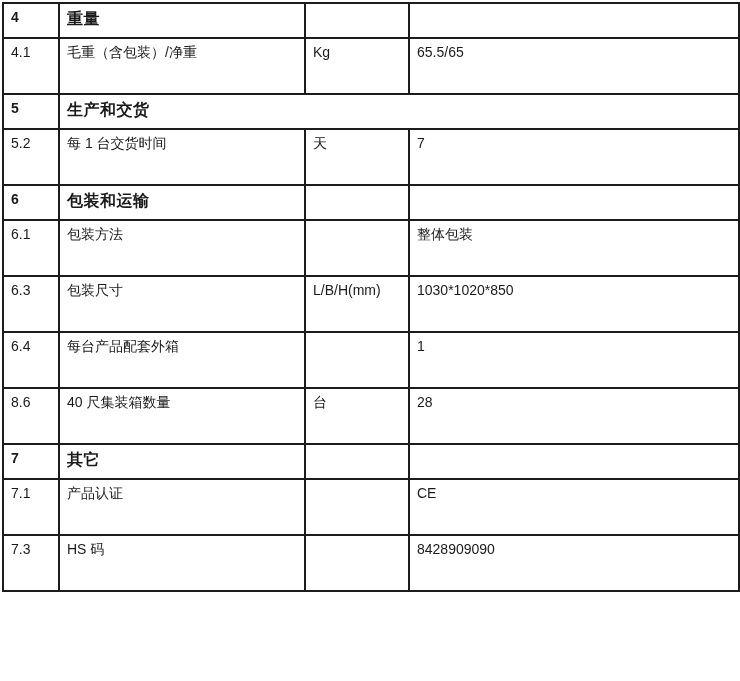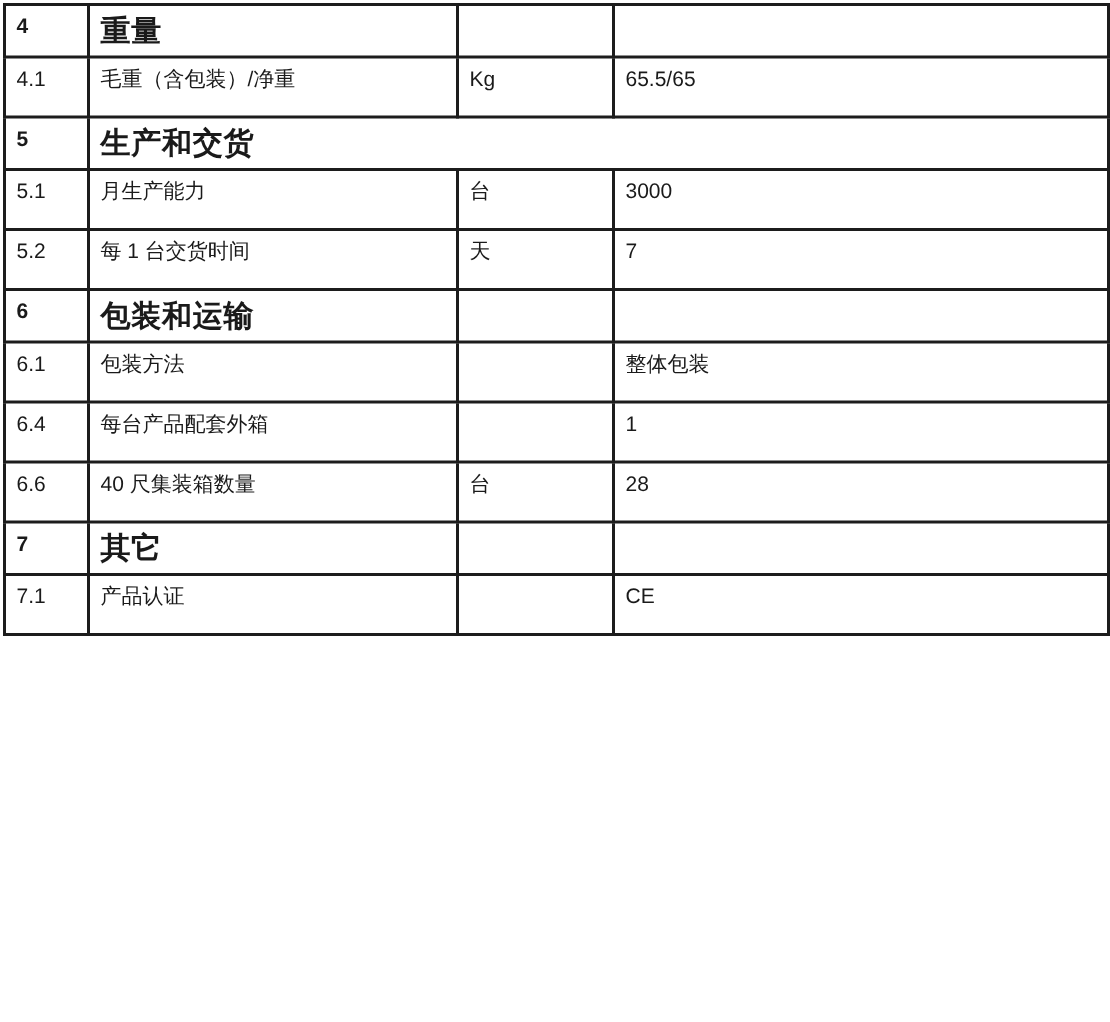--- a/index.html
+++ b/index.html
@@ -23,24 +23,24 @@
   table.spec td {
     border: 2px solid #1c1c1c;
     vertical-align: top;
     padding: 5px 6px 0 7px;
     font-size: 14px;
     line-height: 1.25;
     white-space: nowrap;
     overflow: hidden;
     background: #ffffff;
   }
-  tr.data-row   { height: 40px; }
+  tr.data-row   { height: 56px; }
   tr.section-row { height: 35px; }
   tr.section-row td { font-weight: bold; }
-  tr.section-row td.c-label { font-size: 20px; letter-spacing: 0.5px; }
+  tr.section-row td.c-label { font-size: 16px; letter-spacing: 0.5px; }
   td.c-no { padding-left: 8px; }
 </style>
 </head>
 <body>
 
 <div class="page">
   <table class="spec">
     <colgroup>
       <col style="width:56px">
       <col style="width:246px">
@@ -59,62 +59,68 @@
     <td class="c-label">毛重（含包装）/净重</td>
     <td class="c-unit">Kg</td>
     <td class="c-value">65.5/65</td>
   </tr>
         <tr class="section-row">
     <td class="c-no">5</td>
     <td class="c-label" colspan="3">生产和交货</td>
 
   </tr>
         <tr class="data-row">
-    <td class="c-no">5.1</td>
-    <td class="c-label">月生产能力</td>
-    <td class="c-unit">台</td>
-    <td class="c-value">3000</td>
-  </tr>
-        <tr class="data-row">
     <td class="c-no">5.2</td>
     <td class="c-label">每 1 台交货时间</td>
     <td class="c-unit">天</td>
     <td class="c-value">7</td>
   </tr>
         <tr class="section-row">
     <td class="c-no">6</td>
     <td class="c-label">包装和运输</td>
     <td class="c-unit"></td>
     <td class="c-value"></td>
   </tr>
         <tr class="data-row">
     <td class="c-no">6.1</td>
     <td class="c-label">包装方法</td>
     <td class="c-unit"></td>
     <td class="c-value">整体包装</td>
   </tr>
         <tr class="data-row">
+    <td class="c-no">6.3</td>
+    <td class="c-label">包装尺寸</td>
+    <td class="c-unit">L/B/H(mm)</td>
+    <td class="c-value">1030*1020*850</td>
+  </tr>
+        <tr class="data-row">
     <td class="c-no">6.4</td>
     <td class="c-label">每台产品配套外箱</td>
     <td class="c-unit"></td>
     <td class="c-value">1</td>
   </tr>
         <tr class="data-row">
-    <td class="c-no">6.6</td>
+    <td class="c-no">8.6</td>
     <td class="c-label">40 尺集装箱数量</td>
     <td class="c-unit">台</td>
     <td class="c-value">28</td>
   </tr>
         <tr class="section-row">
     <td class="c-no">7</td>
     <td class="c-label">其它</td>
     <td class="c-unit"></td>
     <td class="c-value"></td>
   </tr>
         <tr class="data-row">
     <td class="c-no">7.1</td>
     <td class="c-label">产品认证</td>
     <td class="c-unit"></td>
     <td class="c-value">CE</td>
   </tr>
+        <tr class="data-row">
+    <td class="c-no">7.3</td>
+    <td class="c-label">HS 码</td>
+    <td class="c-unit"></td>
+    <td class="c-value">8428909090</td>
+  </tr>
       </tbody>
   </table>
 </div>
 
 </body></html>

